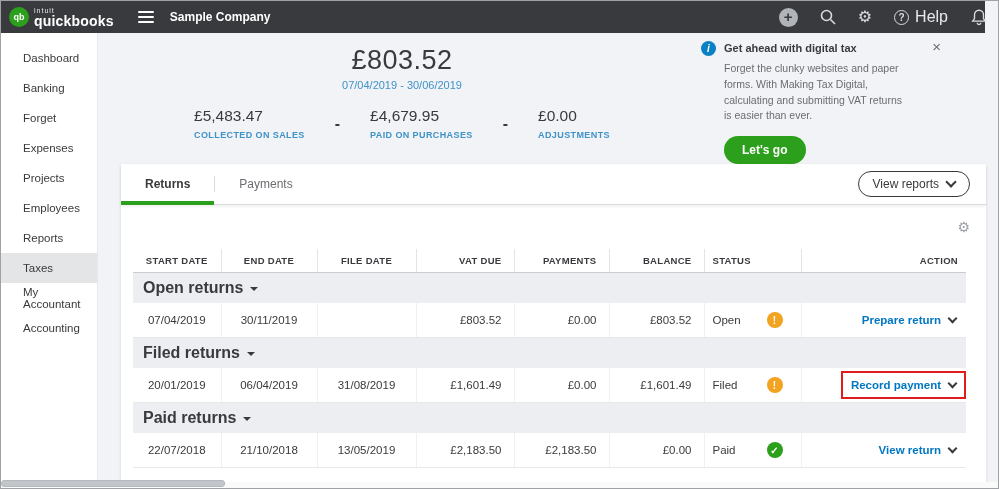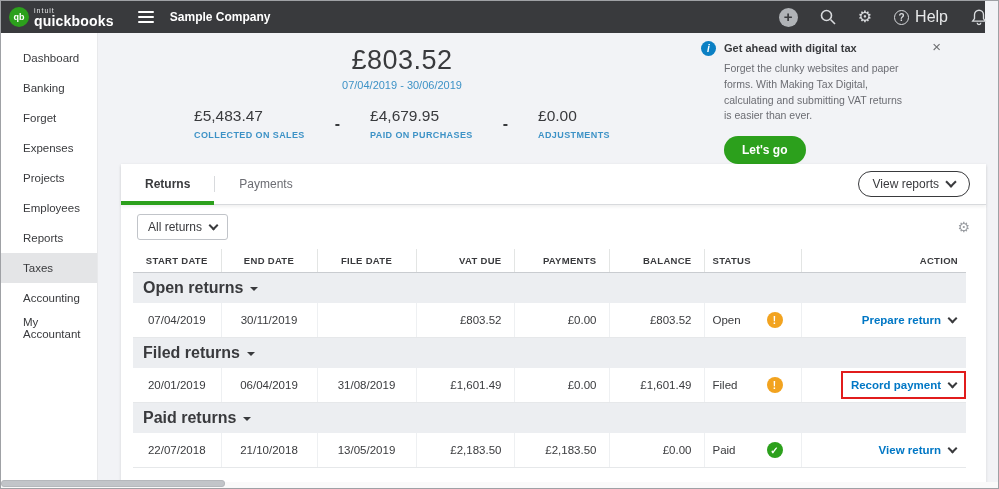--- a/index.html
+++ b/index.html
@@ -142,22 +142,22 @@
 
   <div class="sidebar">
       <div class="side-item">Dashboard</div>
       <div class="side-item">Banking</div>
       <div class="side-item">Forget</div>
       <div class="side-item">Expenses</div>
       <div class="side-item">Projects</div>
       <div class="side-item">Employees</div>
       <div class="side-item">Reports</div>
       <div class="side-item active">Taxes</div>
+      <div class="side-item">My Accountant</div>
       <div class="side-item">Accounting</div>
-      <div class="side-item">My Accountant</div>
     </div>
 
   <div class="summary">
     <div class="sum-total">£803.52</div>
     <div class="sum-range">07/04/2019 - 30/06/2019</div>
     <div class="sum-row">
       <div class="sum-item">
         <div class="sum-amount">£5,483.47</div>
         <div class="sum-label">COLLECTED ON SALES</div>
       </div>
@@ -188,24 +188,20 @@
     <div class="tabs-row">
       <div class="tab active">Returns</div>
       <div class="tab-divider"></div>
       <div class="tab">Payments</div>
       <div class="view-reports">
         <span>View reports</span>
         <span class="chev"></span>
       </div>
     </div>
     <div class="filter-row">
-      <div class="filter-select">
-        <span>All returns</span>
-        <span class="chev small"></span>
-      </div>
       <span class="card-gear">⚙</span>
     </div>
     <table class="returns">
       <colgroup>
         <col style="width:88px">
           <col style="width:96px">
           <col style="width:99px">
           <col style="width:98px">
         <col style="width:95px">
           <col style="width:95px">

